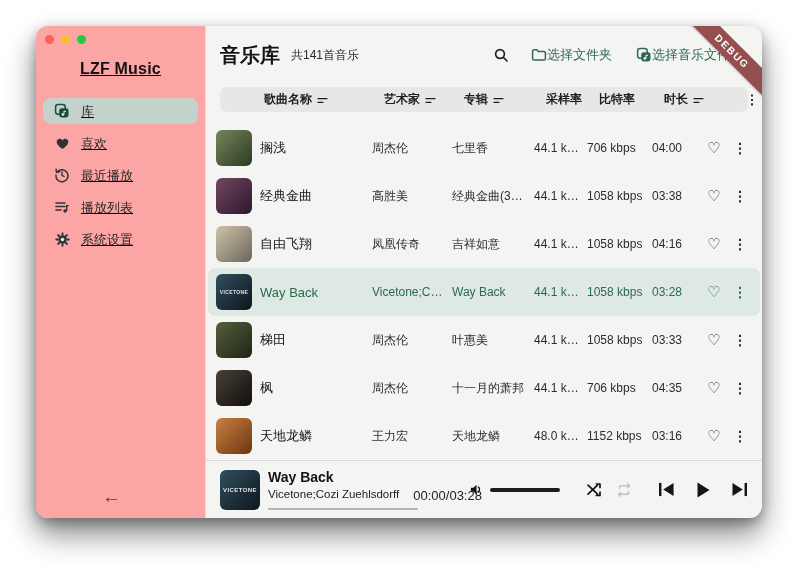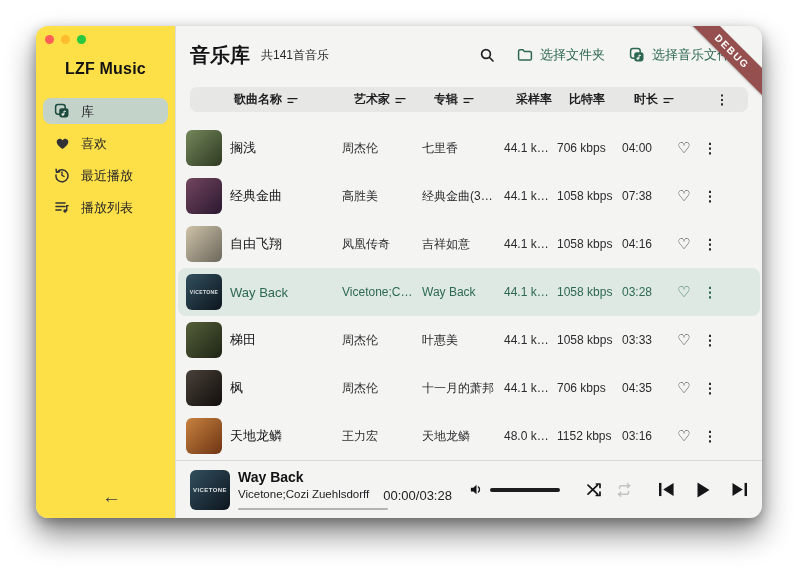--- a/index.html
+++ b/index.html
@@ -6,21 +6,21 @@
   html,body { width:800px; height:572px; background:#ffffff; font-family:"Liberation Sans", sans-serif; overflow:hidden; }
   body { position:relative; }
 
   .window {
     position:absolute; left:36px; top:26px; width:726px; height:492px;
     background:#f4f4f2; border-radius:12px; overflow:hidden; display:flex;
     box-shadow:0 16px 30px rgba(0,0,0,.48), 0 4px 12px rgba(0,0,0,.28);
   }
 
   
-  .sidebar { width:140px; flex-shrink:0; background:#fde047; border-right:1px solid #dcdcda; position:relative; }
+  .sidebar { width:170px; flex-shrink:0; background:#fca5a5; border-right:1px solid #dcdcda; position:relative;text-decoration:underline; }
   .traffic { position:absolute; top:9px; left:9px; display:flex; gap:7px; }
   .dot { width:9px; height:9px; border-radius:50%; }
   .dot-red { background:#ff5f57; } .dot-yellow { background:#febc2e; } .dot-green { background:#28c840; }
   .sidebar-title { margin-top:34px; text-align:center; font-size:16px; font-weight:bold; color:#121214; letter-spacing:.2px; }
   .nav { margin-top:20px; padding:0 7px; display:flex; flex-direction:column; gap:6px; }
   .nav-item { height:26px; border-radius:8px; display:flex; align-items:center; gap:11px; padding:0 11px; font-size:13px; color:#26262a; cursor:default; }
   .nav-item.active { background:var(--active-pill,#c4d3ca); }
   .nav-icon { width:16px; height:16px; display:flex; align-items:center; justify-content:center; color:#323236; }
   .nav-item.active .nav-icon { color:#1d4a3e; }
   .nav-label { line-height:1; }
@@ -32,21 +32,21 @@
     position:absolute; top:16px; right:-32px; width:124px; transform:rotate(45deg);
     background:var(--ribbon,#964f4f); color:#fff; font-size:10px; font-weight:bold;
     letter-spacing:1.5px; text-align:center; padding:4px 0; z-index:5;
     box-shadow:0 1px 2px rgba(0,0,0,.25);
   }
   .main-header { height:48px; display:flex; align-items:center; padding:10px 32px 0 14px; }
   .page-title { font-size:20px; font-weight:bold; color:#141416; }
   .song-count { font-size:12px; color:#2b2b2e; margin-left:11px; }
   .header-spacer { flex:1; }
   .icon-btn { display:flex; align-items:center; color:#222226; margin-right:22px; }
-  .text-btn { display:flex; align-items:center; gap:7px; color:var(--accent,#2e6852); font-size:13px; font-weight:500; margin-right:24px; white-space:nowrap; }
+  .text-btn { display:flex; align-items:center; color:var(--accent,#2e6852); font-size:13px; font-weight:500; margin-right:24px; white-space:nowrap; }
   .text-btn:last-child { margin-right:0; }
 
   
   .row-grid { display:grid; grid-template-columns:44px 112px 80px 82px 53px 65px 45px 34px 18px; align-items:center; }
   .table-header {
     margin:13px 14px 0; height:25px; background:#e7e7e5; border-radius:7px;
     padding-left:8px; color:#1e1e20;
   }
   .th { display:flex; align-items:center; gap:5px; font-size:12px; font-weight:bold; }
   .th-first { grid-column:1 / 3; padding-left:36px; }
@@ -143,20 +143,42 @@
                 <path d="M2 7.5h9"></path>
                 <path d="M2 11h5"></path>
               </g>
               <circle cx="11" cy="12" r="1.7" fill="currentColor"></circle>
               <path d="M12.7 12V6.6h2" stroke="currentColor" stroke-width="1.4" fill="none"></path>
             </svg>
 
     </span>
     <span class="nav-label">播放列表</span>
   </div>
+        <div class="nav-item">
+    <span class="nav-icon">
+
+      <svg width="15" height="15" viewBox="0 0 16 16">
+              <g fill="currentColor">
+                <rect x="7" y="0.4" width="2" height="3.4" rx="0.7"></rect>
+                <rect x="7" y="12.2" width="2" height="3.4" rx="0.7"></rect>
+                <rect x="0.4" y="7" width="3.4" height="2" rx="0.7"></rect>
+                <rect x="12.2" y="7" width="3.4" height="2" rx="0.7"></rect>
+                <g transform="rotate(45 8 8)">
+                  <rect x="7" y="0.4" width="2" height="3.4" rx="0.7"></rect>
+                  <rect x="7" y="12.2" width="2" height="3.4" rx="0.7"></rect>
+                  <rect x="0.4" y="7" width="3.4" height="2" rx="0.7"></rect>
+                  <rect x="12.2" y="7" width="3.4" height="2" rx="0.7"></rect>
+                </g>
+                <circle cx="8" cy="8" r="4.5"></circle>
+                <circle cx="8" cy="8" r="1.9" fill="#efefed"></circle>
+              </g>
+            </svg>
+    </span>
+    <span class="nav-label">系统设置</span>
+  </div>
       </div>
     <div class="back-btn">←</div>
   </div>
 
   <div class="main">
     <div class="ribbon">DEBUG</div>
 
     <div class="main-header">
       <span class="page-title">音乐库</span>
       <span class="song-count">共141首音乐</span>
@@ -237,21 +259,21 @@
   </div>
         <div class="song-row row-grid">
     <div class="cell-art">
       <div class="art" style="background: linear-gradient(135deg, rgb(116, 70, 95), rgb(42, 24, 48));"></div>
     </div>
     <div class="cell title">经典金曲</div>
     <div class="cell">高胜美</div>
     <div class="cell">经典金曲(3)如果...</div>
     <div class="cell">44.1 kHz</div>
     <div class="cell">1058 kbps</div>
-    <div class="cell">07:38</div>
+    <div class="cell">03:38</div>
     <div class="heart">♡</div>
     <div class="kebab">⋮</div>
   </div>
         <div class="song-row row-grid">
     <div class="cell-art">
       <div class="art" style="background: linear-gradient(135deg, rgb(207, 195, 168), rgb(107, 103, 92));"></div>
     </div>
     <div class="cell title">自由飞翔</div>
     <div class="cell">凤凰传奇</div>
     <div class="cell">吉祥如意</div>

